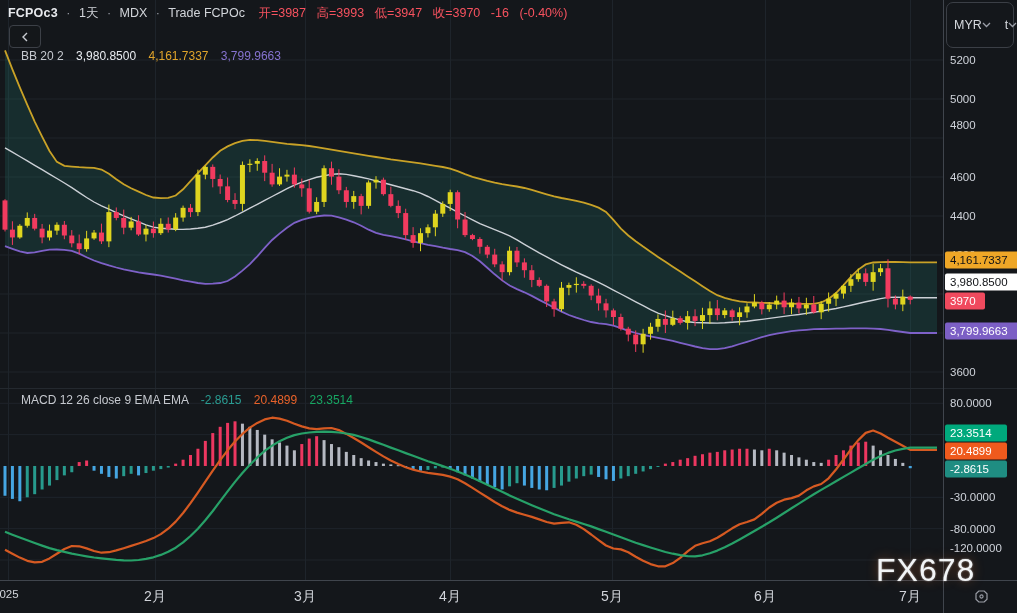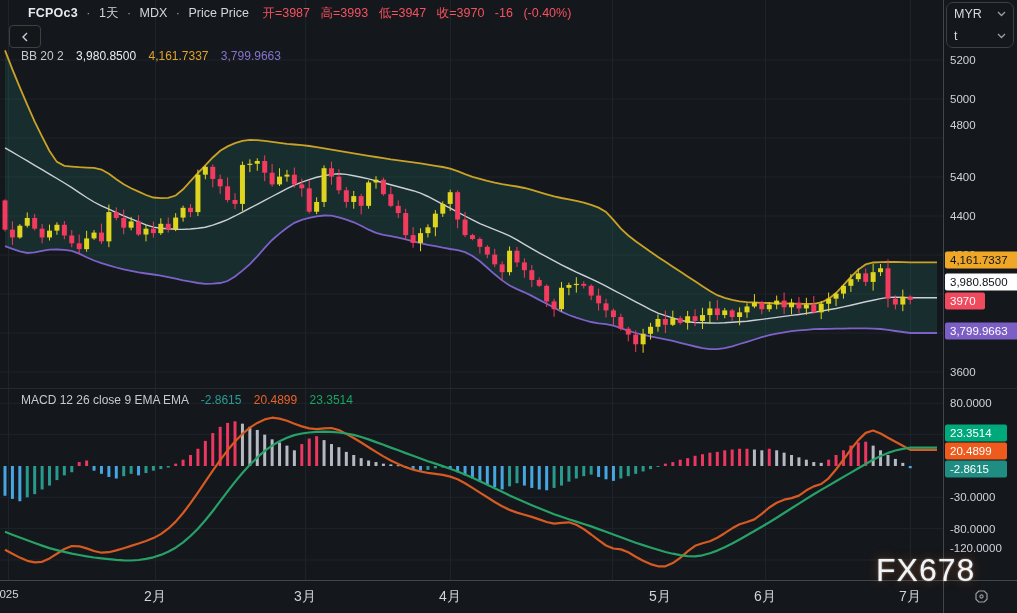--- a/index.html
+++ b/index.html
@@ -1,37 +1,37 @@
 <!DOCTYPE html>
 <html><head>
 <meta charset="utf-8">
 <style>
   html,body{margin:0;padding:0;background:#0c0e11;}
   #app{position:relative;width:1017px;height:613px;background:#14171b;overflow:hidden;
        font-family:"Liberation Sans","DejaVu Sans",sans-serif;color:#d6d9de;-webkit-font-smoothing:antialiased;}
   #chart-svg{position:absolute;left:0;top:0;z-index:1;}
   .hdr{position:absolute;left:8px;top:5px;z-index:7;font-size:12.5px;white-space:nowrap;}
-  .hdr .sym{color:#e8eaee;font-weight:700;letter-spacing:.2px;margin-left:20px;}
+  .hdr .sym{color:#e8eaee;font-weight:700;letter-spacing:.2px;}
   .hdr .dim{color:#9b9fa8;margin:0 5px;}
   .hdr .itm{color:#d2d5da;}
   .hdr .ohlc{color:#f7525f;margin-left:10px;}
   .hdr .ohlc span{margin-right:7px;}
   .backbtn{position:absolute;left:9px;top:25px;width:30px;height:21px;z-index:7;border:1px solid #3c4047;
            border-radius:4px;display:flex;align-items:center;justify-content:center;cursor:pointer;background:rgba(20,23,27,.6);}
   .ind-row{position:absolute;z-index:7;font-size:12px;white-space:nowrap;color:#c6c9cf;}
   .ind-row b{font-weight:400;color:#c6c9cf;padding-left:12px;}
   .ind-row .v{margin-left:9px;font-weight:400;}
   #bb-row{left:9px;top:49px;}
   #macd-row{left:9px;top:393px;}
   .axis-panel{position:absolute;left:944px;top:0;width:73px;height:580px;z-index:4;}
   .tick{position:absolute;left:6px;transform:translateY(-50%);font-size:11.5px;color:#cfd3da;}
   .badge{position:absolute;left:1px;transform:translateY(-50%);height:17px;line-height:17px;border-radius:2px;
          font-size:11.5px;padding:0 5px;font-weight:500;z-index:5;}
   .selects{position:absolute;left:946px;top:2px;width:66px;height:44px;z-index:8;border:1px solid #3b3f46;
-           border-radius:7px;background:#14171b;display:flex;flex-direction:column;}
+           border-radius:7px;background:#14171b;display:flex;flex-direction:row;}
   .selects .row{flex:1;display:flex;align-items:center;justify-content:space-between;padding:0 7px;cursor:pointer;
                 font-size:12.5px;color:#d6d9de;}
   .time-axis{position:absolute;left:0;top:581px;width:1017px;height:32px;z-index:4;}
   .t-lab{position:absolute;top:7px;font-size:14px;color:#d1d4da;transform:translateX(-50%);white-space:nowrap;}
   .t-year{position:absolute;left:-7px;top:7px;font-size:11.5px;color:#d1d4da;}
   .gear{position:absolute;left:972px;top:6px;width:18px;height:18px;display:flex;align-items:center;justify-content:center;cursor:pointer;}
   #watermark{position:absolute;left:876px;top:552px;z-index:6;font-size:32px;font-weight:400;letter-spacing:1px;
              color:#f2f4f6;text-shadow:0 0 2px rgba(255,255,255,.55),0 0 12px rgba(255,120,40,.4);}
 </style>
 </head>
@@ -461,21 +461,21 @@
       </g>
     </svg>
 
   <div class="hdr">
     <span class="sym">FCPOc3</span>
     <span class="dim">·</span>
     <span class="itm">1天</span>
     <span class="dim">·</span>
     <span class="itm">MDX</span>
     <span class="dim">·</span>
-    <span class="itm">Price Price</span>
+    <span class="itm">Trade FCPOc</span>
     <span class="ohlc">
       <span><i style="font-style:normal">开=</i><i style="font-style:normal">3987</i></span>
       <span><i style="font-style:normal">高=</i><i style="font-style:normal">3993</i></span>
       <span><i style="font-style:normal">低=</i><i style="font-style:normal">3947</i></span>
       <span><i style="font-style:normal">收=</i><i style="font-style:normal">3970</i></span>
       <span>-16</span>
       <span>(-0.40%)</span>
     </span>
   </div>
 
@@ -496,21 +496,21 @@
     <b>MACD 12 26 close 9 EMA EMA</b>
     <span class="v" style="color:#2a9d93">-2.8615</span>
     <span class="v" style="color:#e8622a">20.4899</span>
     <span class="v" style="color:#17a763">23.3514</span>
   </div>
 
   <div class="axis-panel" id="axis-panel">
       <div class="tick" style="top: 60px;">5200</div>
       <div class="tick" style="top: 99px;">5000</div>
       <div class="tick" style="top: 125px;">4800</div>
-      <div class="tick" style="top: 177px;">5400</div>
+      <div class="tick" style="top: 177px;">4600</div>
       <div class="tick" style="top: 216px;">4400</div>
       <div class="tick" style="top: 255px;">4200</div>
       <div class="tick" style="top: 372px;">3600</div>
       <div class="tick" style="top: 403.3px;">80.0000</div>
       <div class="tick" style="top: 497.32px;">-30.0000</div>
       <div class="tick" style="top: 528.66px;">-80.0000</div>
       <div class="tick" style="top: 548px;">-120.0000</div>
       <div class="badge" style="top: 260px; background: rgb(239, 167, 39); color: rgb(16, 18, 22); min-width: 64px;">4,161.7337</div>
       <div class="badge" style="top: 282px; background: rgb(255, 255, 255); color: rgb(16, 18, 22); min-width: 64px;">3,980.8500</div>
       <div class="badge" style="top: 301px; background: rgb(240, 74, 94); color: rgb(255, 255, 255); min-width: 30px;">3970</div>
@@ -539,19 +539,19 @@
     <div class="t-year">2025</div>
     <div class="gear">
       <svg width="15" height="15">
         <polygon points="10.2,2 4.8,2 2,4.8 2,10.2 4.8,13 10.2,13 13,10.2 13,4.8" stroke="#9a9da6" stroke-width="1.2" fill="none"></polygon>
         <circle cx="7.5" cy="7.5" r="1.6" stroke="#9a9da6" stroke-width="1.1" fill="none"></circle>
       </svg>
     </div>
   <div class="t-lab" style="left: 155px;">2月</div>
       <div class="t-lab" style="left: 305px;">3月</div>
       <div class="t-lab" style="left: 450px;">4月</div>
-      <div class="t-lab" style="left: 612px; margin-left: 48px;">5月</div>
+      <div class="t-lab" style="left: 612px;">5月</div>
       <div class="t-lab" style="left: 765px;">6月</div>
       <div class="t-lab" style="left: 910px;">7月</div>
     </div>
 
   <div id="watermark">FX678</div>
 </div>
 
 </body></html>

